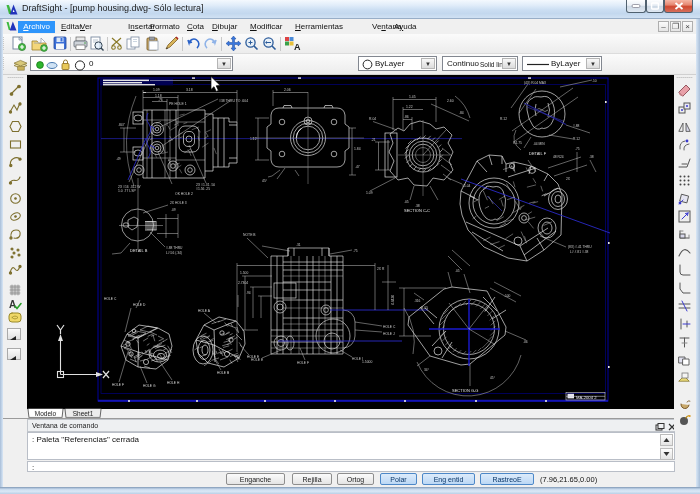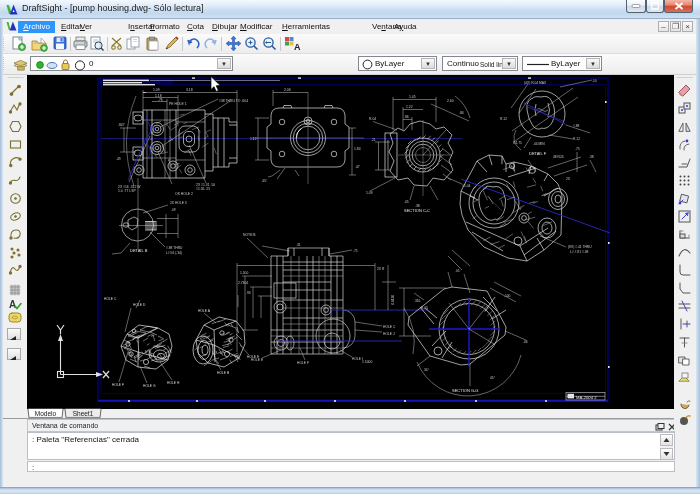--- a/index.html
+++ b/index.html
@@ -78,22 +78,22 @@
     <path d="M0.5,1 L3,10 L5,10 L2.8,1 Z" fill="#3db93d"></path>
     <path d="M7.5,0.5 L11.5,10.5 L4,10.5 Z" fill="#2233bb"></path>
   </svg>
   <span class="mi" id="mi-archivo" style="left:18px;width:37px"><u>A</u>rchivo</span>
   <span class="mi" style="left:61px"><u>E</u>ditar</span>
   <span class="mi" style="left:80px"><u>V</u>er</span>
   <span class="mi" style="left:128px">I<u>n</u>sertar</span>
   <span class="mi" style="left:150px"><u>F</u>ormato</span>
   <span class="mi" style="left:187px"><u>C</u>ota</span>
   <span class="mi" style="left:212px"><u>D</u>ibujar</span>
-  <span class="mi" style="left:240px"><u>M</u>odificar</span>
-  <span class="mi" style="left:282px"><u>H</u>erramientas</span>
+  <span class="mi" style="left:250px"><u>M</u>odificar</span>
+  <span class="mi" style="left:295px"><u>H</u>erramientas</span>
   <span class="mi" style="left:372px">Ve<u>n</u>tana</span>
   <span class="mi" style="left:394px">A<u>y</u>uda</span>
   <div class="mdibtn" style="left:658px">–</div>
   <div class="mdibtn" style="left:670px">❐</div>
   <div class="mdibtn" style="left:682px">×</div>
  </div>
  <div id="tb1">
  <svg width="700" height="20" viewBox="0 0 700 20">
   <line x1="3.5" y1="3" x2="3.5" y2="17" stroke="#c8c8c8" stroke-width="1" stroke-dasharray="1 1"></line>
   <g transform="translate(12,3)">
@@ -880,16 +880,25 @@
             <path d="M5.5,3 L8.5,7 L2.5,7 Z" fill="#333"></path>
           </svg></div>
         <div class="sbtn" style="bottom:0;top:auto"><svg width="11" height="10">
             <path d="M5.5,7 L8.5,3 L2.5,3 Z" fill="#333"></path>
           </svg></div>
       </div>
  </div>
  <div id="cmdin">
       <div style="position:absolute;left:4px;top:1px;font-size:8px;color:#111">:</div>
     </div>
+ <div id="status">
+  <div class="sb" style="left:226px;width:59px">Enganche</div>
+  <div class="sb" style="left:292px;width:40px">Rejilla</div>
+  <div class="sb" style="left:337px;width:37px">Ortog</div>
+  <div class="sb on" style="left:380px;width:37px">Polar</div>
+  <div class="sb on" style="left:422px;width:53px">Eng entid</div>
+  <div class="sb on" style="left:480px;width:54px">RastreoE</div>
+  <div id="coords">(7.96,21.65,0.00)</div>
+ </div>
  <div id="edge-l"></div>
     <div id="edge-r"></div>
     <div id="edge-b"></div>
 </div>
 
 </body></html>

